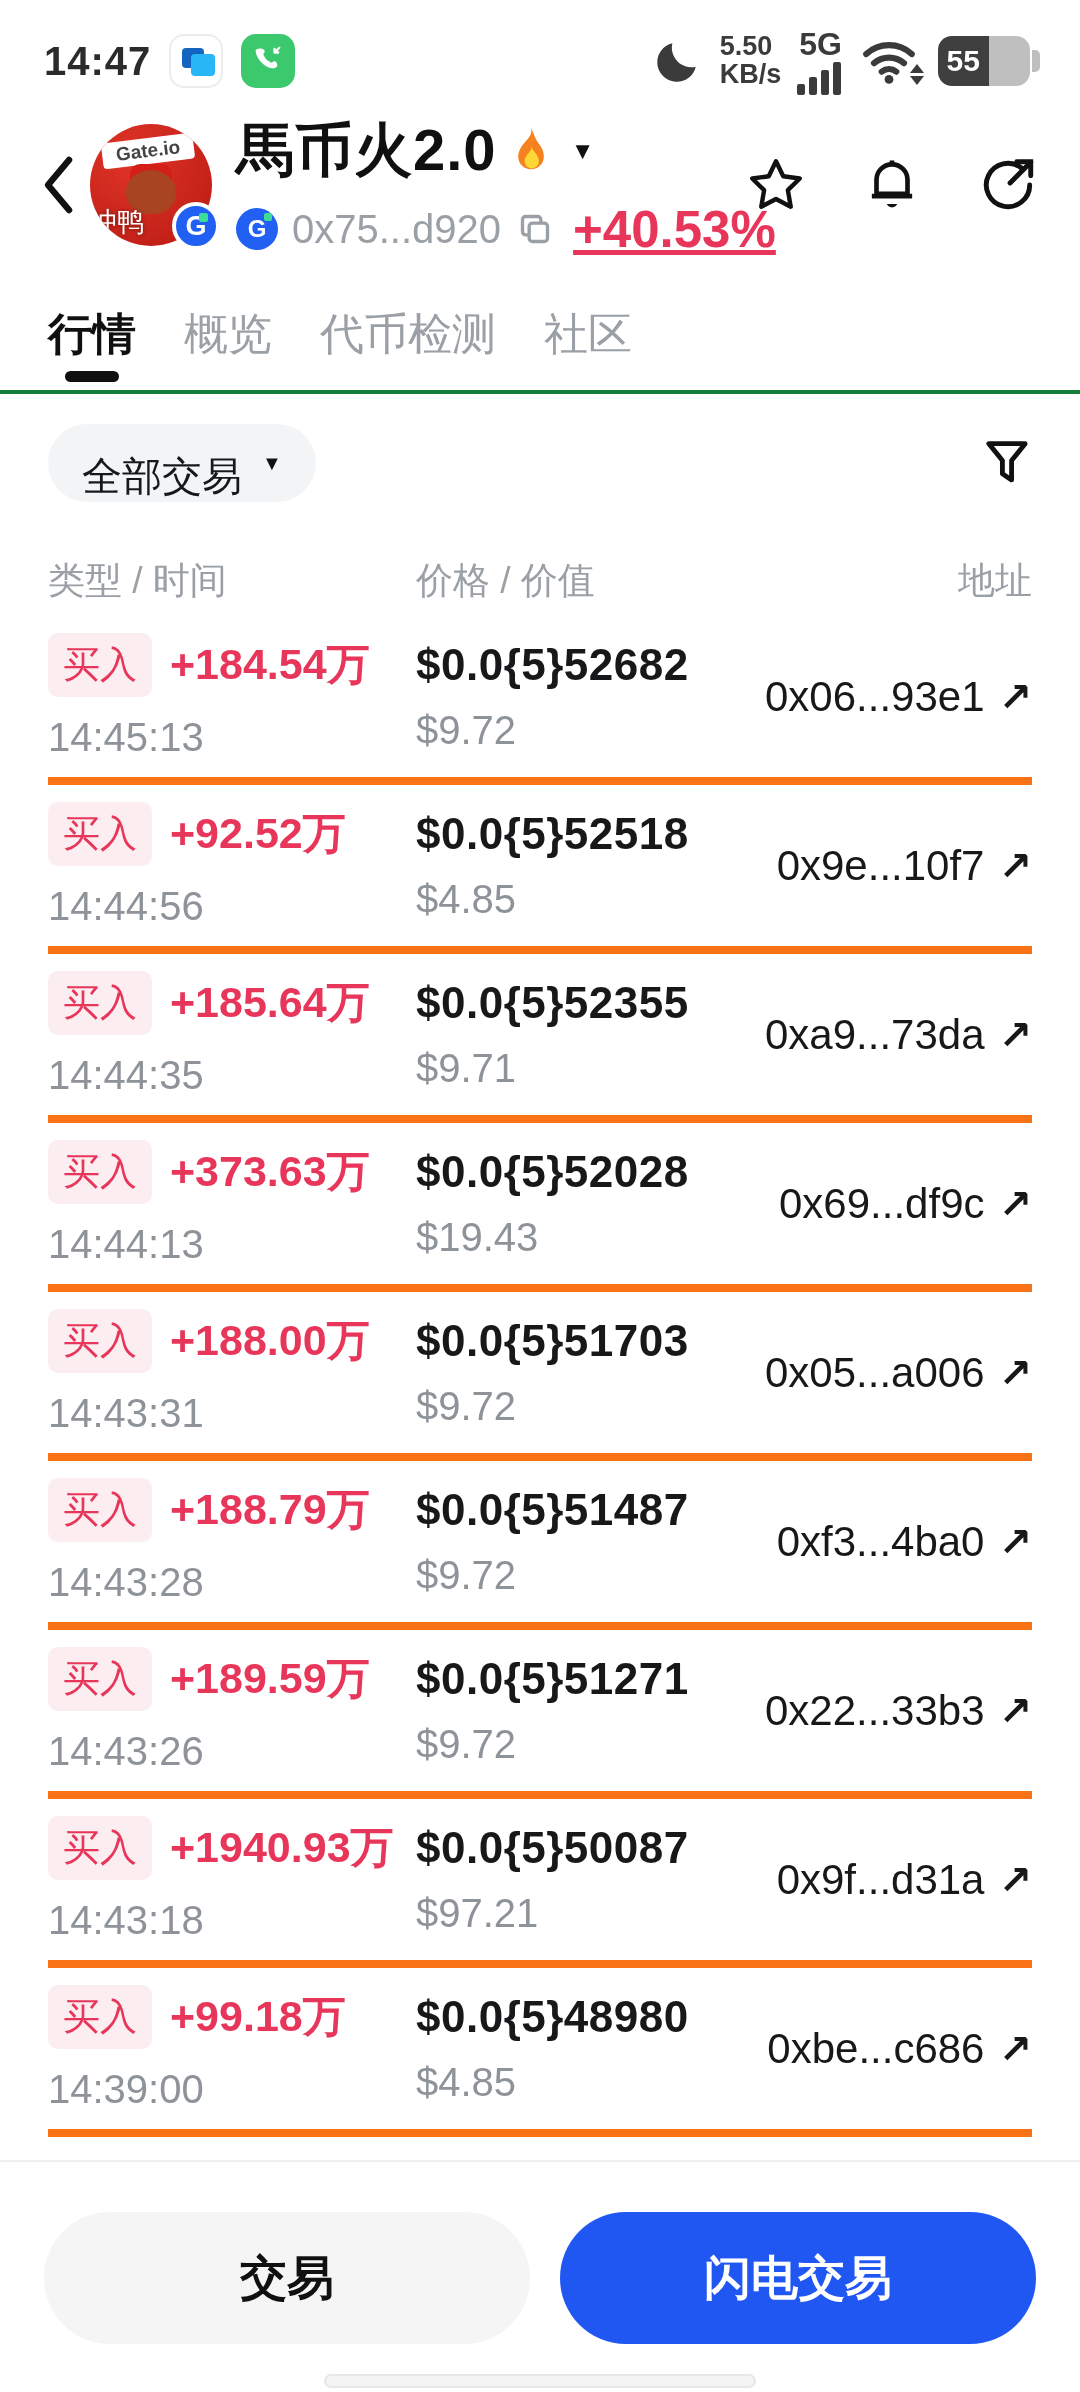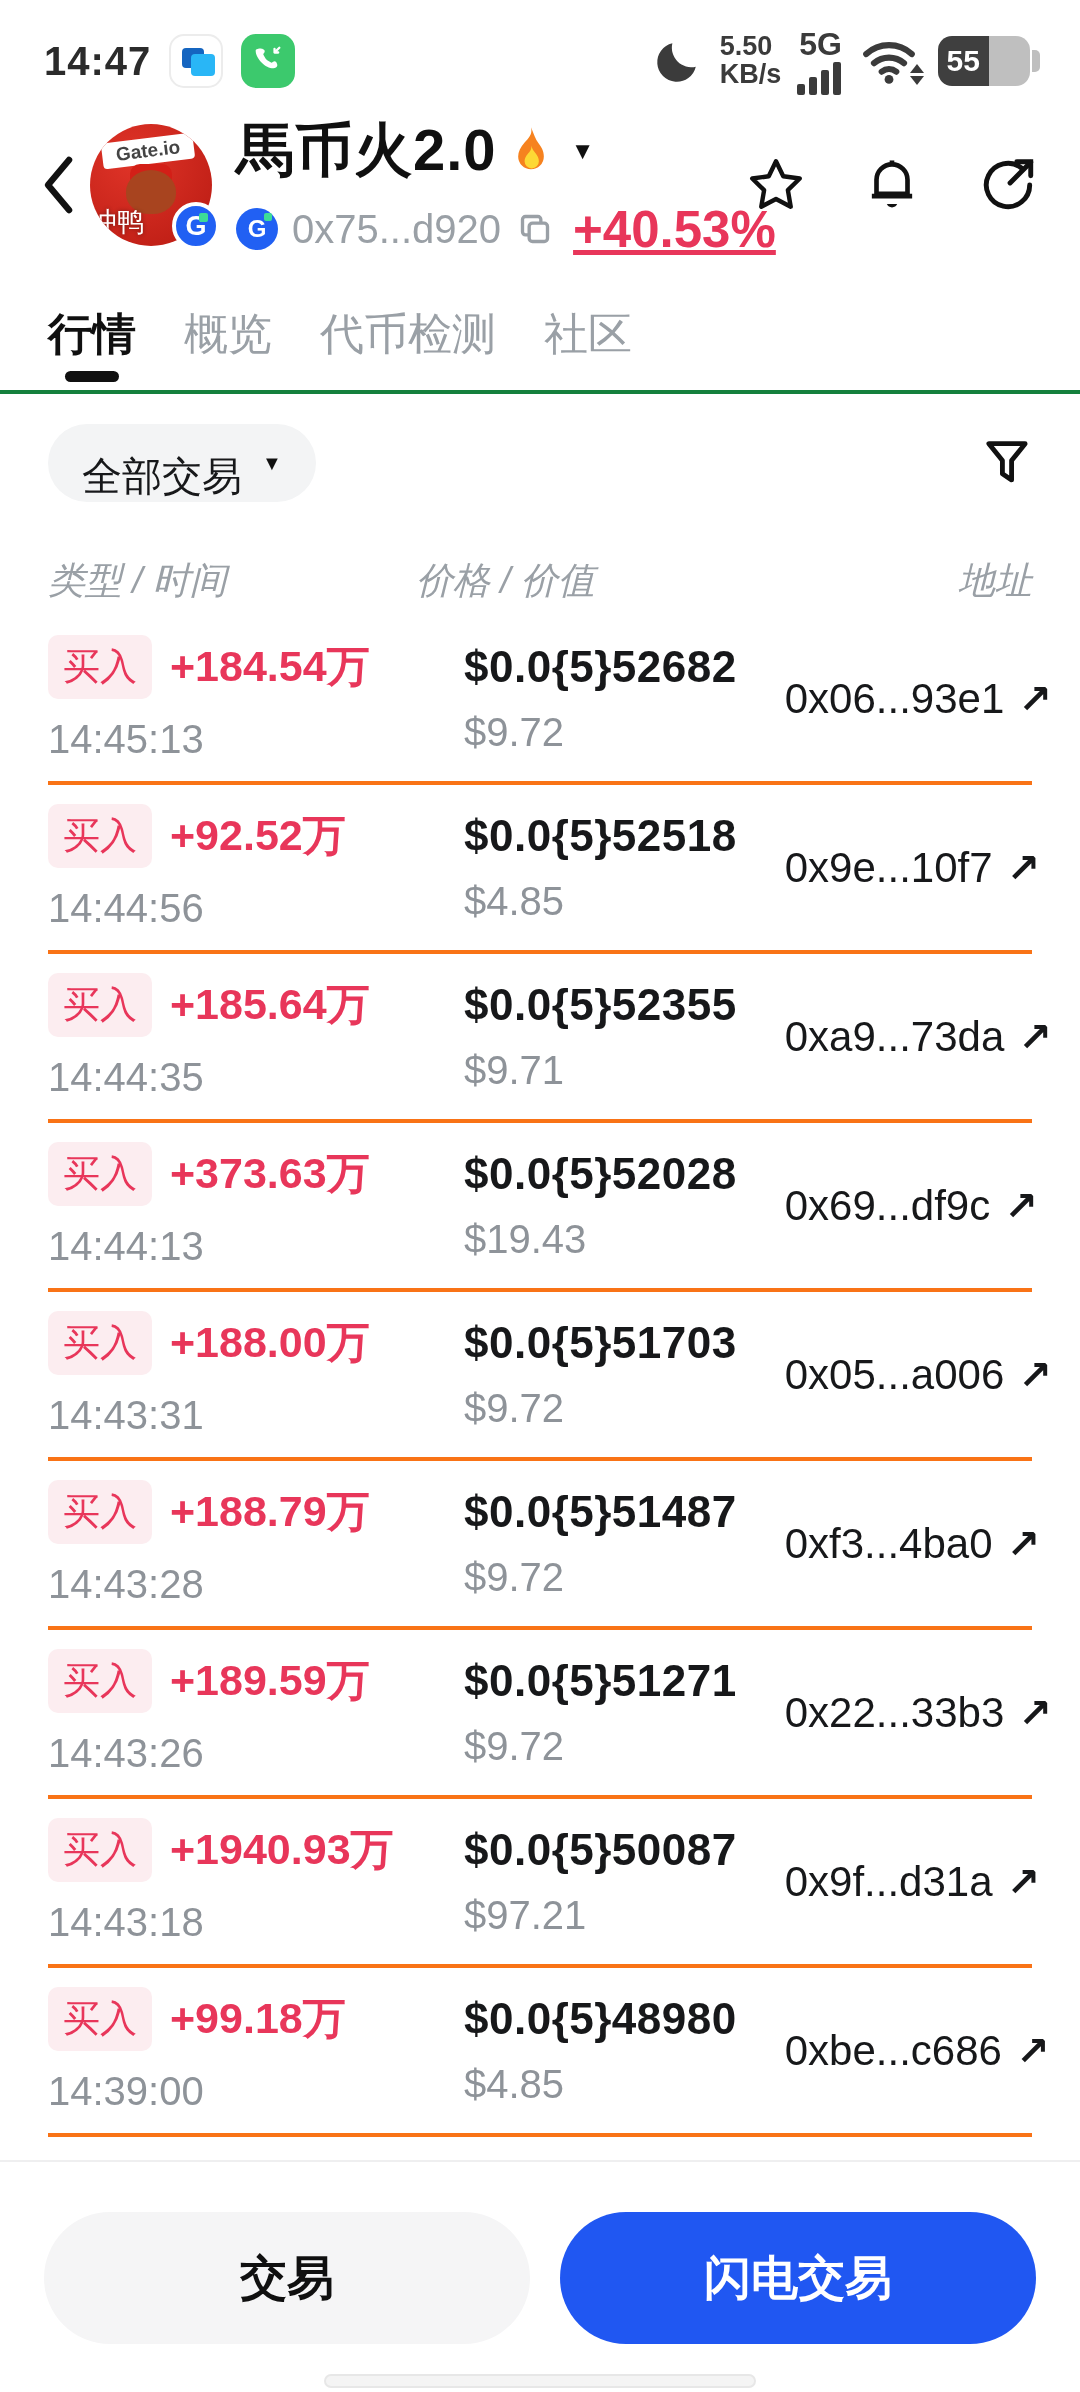--- a/index.html
+++ b/index.html
@@ -63,25 +63,25 @@
   .tab.active { color:#101010; font-weight:800; }
   .tab.active::after { content:""; position:absolute; left:50%; transform:translateX(-50%); bottom:8px; width:54px; height:11px; background:#101010; border-radius:6px; }
 
   
   .filter-row { display:flex; align-items:center; justify-content:space-between; padding:30px 44px 20px 48px; }
   .filter-pill { background:#f3f4f5; border-radius:40px; height:78px; padding:0 34px; display:flex; align-items:center; gap:14px; }
   .filter-pill .lbl { font-size:40px; color:#17181a;margin-top:27px; }
   .filter-pill .caret { font-size:20px; }
 
   
-  .thead { display:grid; grid-template-columns:368px 1fr auto; padding:34px 48px 10px 48px;font-style:italic; }
+  .thead { display:grid; grid-template-columns:368px 1fr auto; padding:34px 48px 10px 48px; }
   .thead div { font-size:37px; color:#9aa0a6; }
   .thead .h3 { text-align:right; }
   .rows { flex:1; padding:0 48px; }
-  .row { display:grid; grid-template-columns:368px 1fr auto; align-items:center; height:169px; border-bottom:4px solid #f97316;gap:48px; }
+  .row { display:grid; grid-template-columns:368px 1fr auto; align-items:center; height:169px; border-bottom:8px solid #f97316; }
   .line1 { display:flex; align-items:center; gap:18px; }
   .badge { background:#fcedf0; color:#e8365a; font-size:37px; padding:7px 15px; border-radius:10px; }
   .amount { color:#e8365a; font-size:43px; font-weight:700; white-space:nowrap; }
   .time { color:#8e9399; font-size:40px; margin-top:18px; }
   .price { color:#17181a; font-size:44px; font-weight:600; letter-spacing:.5px; }
   .value { color:#8e9399; font-size:40px; margin-top:18px; }
   .cell-right { display:flex; align-items:center; gap:14px; justify-content:flex-end; }
   .addr { font-size:42px; color:#17181a; }
   .ext { font-size:40px; font-weight:700; color:#17181a; }
 

